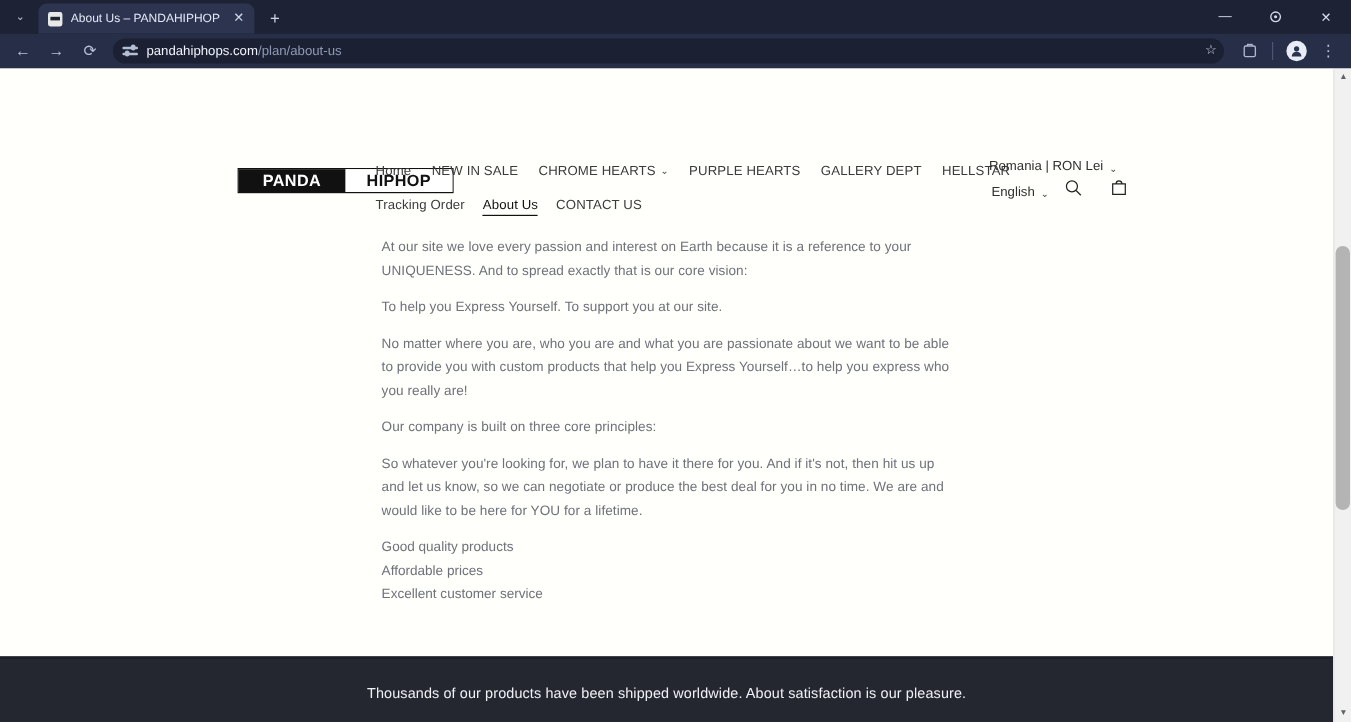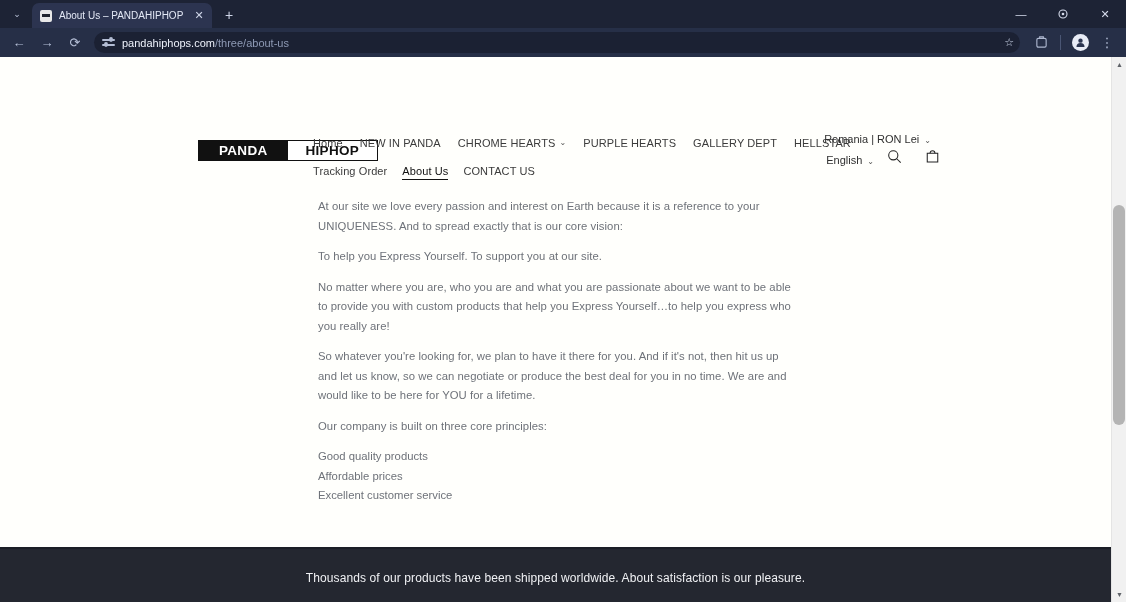--- a/index.html
+++ b/index.html
@@ -222,21 +222,21 @@
     <div class="nav-btn">←</div>
     <div class="nav-btn">→</div>
     <div class="nav-btn">⟳</div>
 
     <div class="omnibox">
       <div class="omni-icon">
           <i></i>
           <i></i>
         </div>
       <div class="omni-url">
-        <b>pandahiphops.com</b><span>/three/about-us</span>
+        <b>pandahiphops.com</b><span>/plan/about-us</span>
       </div>
       <div class="star-btn">☆</div>
     </div>
 
     <div class="tb-right">
       <div class="nav-btn">
         <svg width="13" height="13" viewBox="0 0 14 14">
           <rect x="2" y="2.5" width="10" height="9.5" rx="1.5" fill="none" stroke="#aeb8d0" stroke-width="1.2"></rect>
           <path d="M5 2.5 L5 1 L9 1 L9 2.5" fill="none" stroke="#aeb8d0" stroke-width="1.2"></path>
         </svg>
@@ -264,21 +264,21 @@
             <span class="lg-b">HIPHOP</span>
           </span>
         </a>
 
         <nav class="nav">
           <div class="nav-row">
             <span class="nav-link">
               <span>Home</span>
             </span>
             <span class="nav-link">
-              <span>NEW IN PANDA</span>
+              <span>NEW IN SALE</span>
             </span>
             <span class="nav-link">
               <span>CHROME HEARTS</span>
               <span class="chev">⌄</span>
             </span>
             <span class="nav-link">
               <span>PURPLE HEARTS</span>
             </span>
             <span class="nav-link">
               <span>GALLERY DEPT</span>
@@ -327,22 +327,22 @@
               </svg>
             </span>
           </div>
         </div>
       </div>
 
       <div class="article">
         <p>At our site we love every passion and interest on Earth because it is a reference to your UNIQUENESS. And to spread exactly that is our core vision:</p>
         <p>To help you Express Yourself. To support you at our site.</p>
         <p>No matter where you are, who you are and what you are passionate about we want to be able to provide you with custom products that help you Express Yourself…to help you express who you really are!</p>
+        <p>Our company is built on three core principles:</p>
         <p>So whatever you're looking for, we plan to have it there for you. And if it's not, then hit us up and let us know, so we can negotiate or produce the best deal for you in no time. We are and would like to be here for YOU for a lifetime.</p>
-        <p>Our company is built on three core principles:</p>
         <div>
           <div class="list-line">Good quality products</div>
           <div class="list-line">Affordable prices</div>
           <div class="list-line">Excellent customer service</div>
         </div>
       </div>
 
       <div class="footer">
         <div class="footer-tagline">Thousands of our products have been shipped worldwide. About satisfaction is our pleasure.</div>
 

